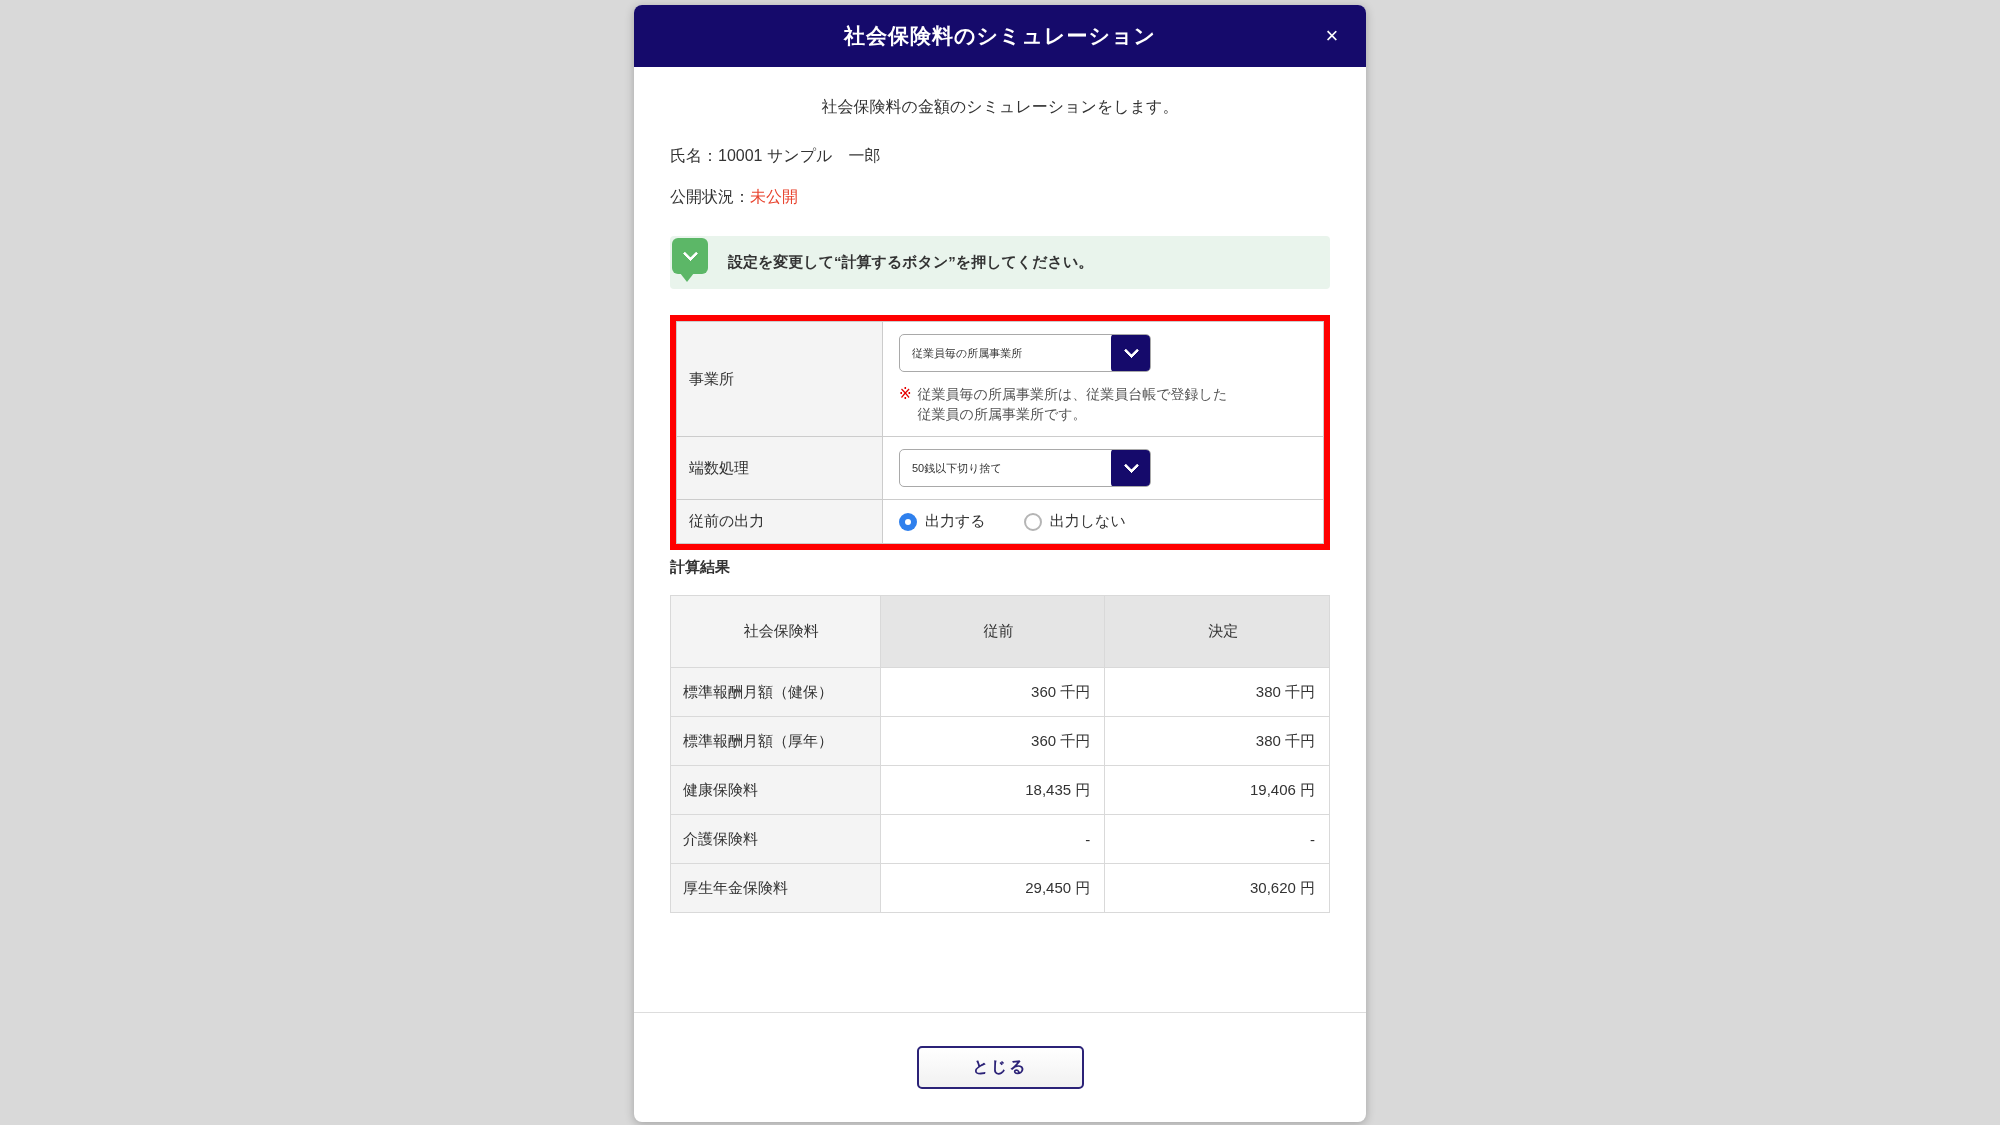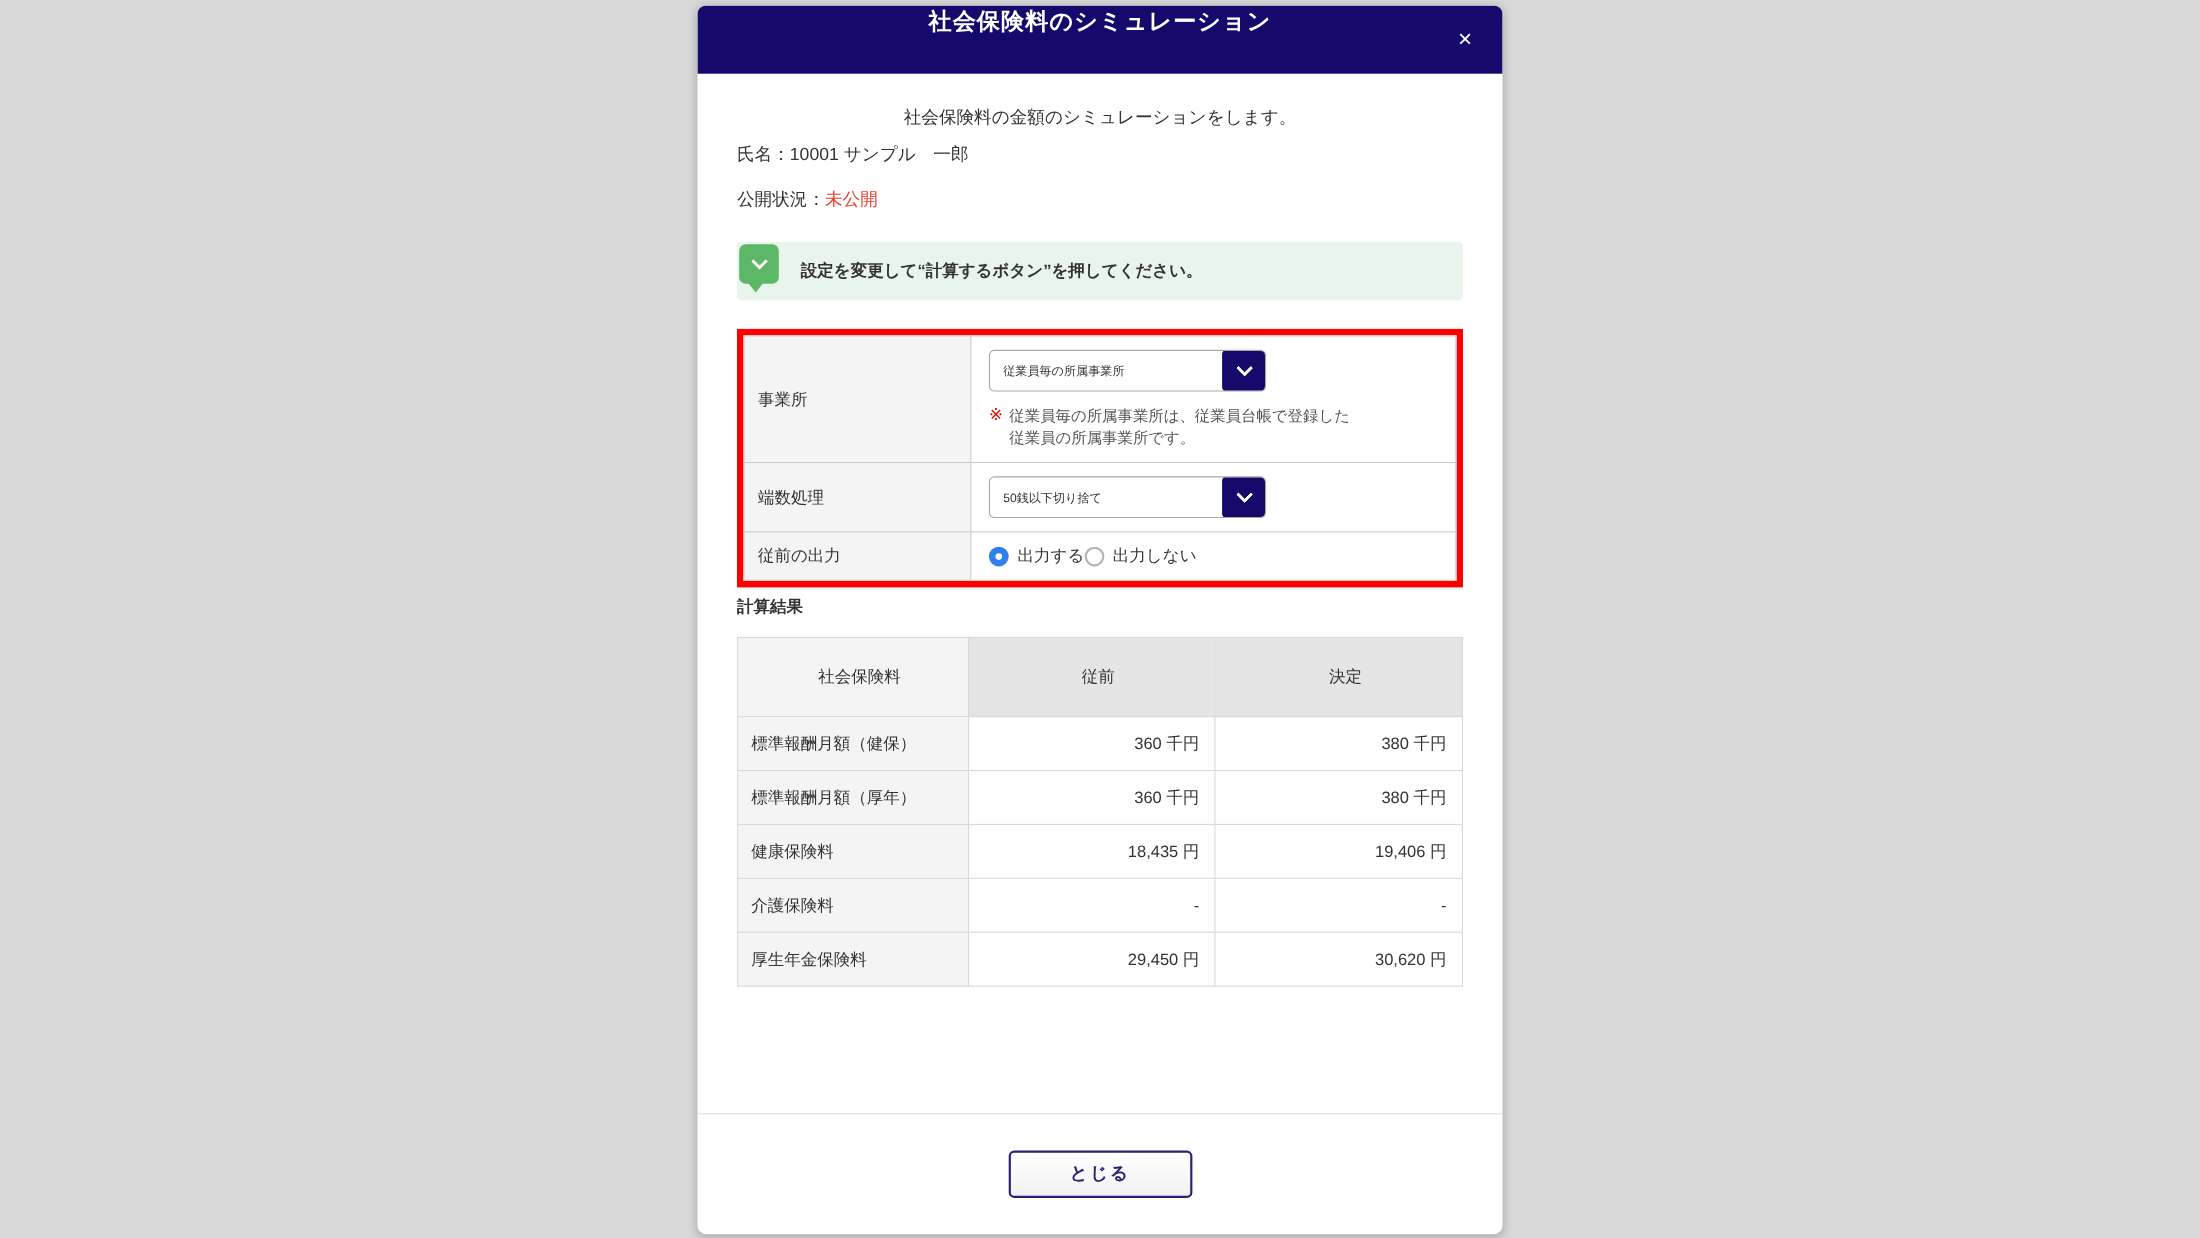--- a/index.html
+++ b/index.html
@@ -10,33 +10,33 @@
     color:#333;
   }
   .modal {
     position:absolute; left:634px; top:5px; width:732px; height:1117px;
     background:#fff; border-radius:8px; overflow:hidden;
     box-shadow:0 2px 10px rgba(0,0,0,.25);
     display:flex; flex-direction:column;
   }
   .modal-header {
     flex:0 0 62px; background:#150a6b; color:#fff;
-    display:flex; justify-content:center; position:relative;
+    display:flex; align-items:center; justify-content:center; position:relative;
   }
   .modal-title { font-size:21px; font-weight:600; letter-spacing:1px; }
   .close-btn {
     position:absolute; right:16px; top:50%; transform:translateY(-50%);
     width:36px; height:36px; display:flex; align-items:center; justify-content:center;
     color:#fff; font-size:22px; cursor:pointer; background:none; border:none;
     font-family:"Liberation Sans","DejaVu Sans",sans-serif;
   }
   .modal-body { flex:1; padding:0 36px; }
   .intro { text-align:center; font-size:16px; margin-top:30px; }
   .info-line { font-size:16px; margin-top:20px; }
-  .info-line.first { margin-top:12px; }
+  .info-line.first { margin-top:28px; }
   .status-value { color:#e8432e; }
 
   .notice {
     margin-top:28px; background:#e9f4ec; border-radius:4px; height:53px;
     display:flex; align-items:center; position:relative; padding-left:58px;
   }
   .notice-icon {
     position:absolute; left:2px; top:2px; width:36px; height:36px;
     background:#5cb767; border-radius:6px;
     display:flex; align-items:center; justify-content:center;
@@ -63,21 +63,21 @@
     border:1px solid #a9a9a9; border-radius:5px; background:#fff; overflow:hidden;
   }
   .select-text { width:212px; display:flex; align-items:center; padding:0 12px; font-size:11px; }
   .select-arrow {
     width:40px; background:#150a6b; border-radius:4px;
     display:flex; align-items:center; justify-content:center; margin:-1px;
   }
   .note { display:flex; margin-top:12px; font-size:14px; color:#555; line-height:20px; }
   .note-mark { color:#e60000; margin-right:6px; font-size:15px; }
 
-  .radio-group { display:flex; align-items:flex-end; }
+  .radio-group { display:flex; align-items:flex-end; gap:38px; }
   .radio-option { display:flex; align-items:center; gap:8px; cursor:pointer; font-size:15px; color:#333; }
   .radio-circle { width:18px; height:18px; border-radius:50%; position:relative; }
   .radio-circle.checked { background:#2f80ed; }
   .radio-circle.checked::after {
     content:""; position:absolute; left:6px; top:6px; width:6px; height:6px;
     border-radius:50%; background:#fff;
   }
   .radio-circle.unchecked { background:#fff; border:2px solid #b5b5b5; }
 
   .calc-wrap { display:flex; justify-content:center; margin-top:28px; }

